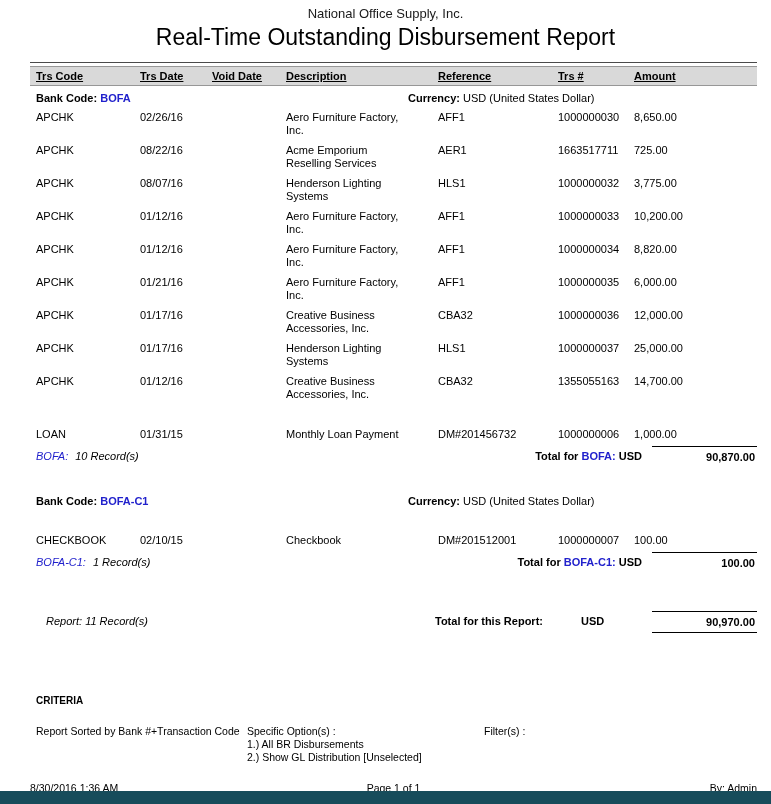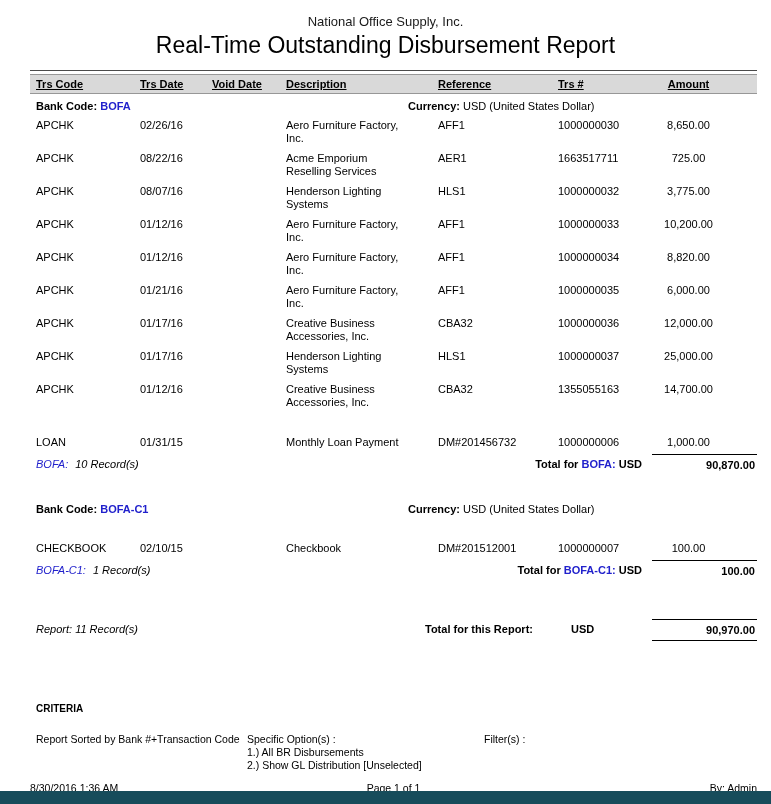--- a/index.html
+++ b/index.html
@@ -5,62 +5,62 @@
   * { box-sizing: border-box; }
   body { margin: 0; background: #e8e8e8; }
   .screen {
     position: relative;
     width: 771px; height: 804px;
     background: #ffffff;
     font-family: "Liberation Sans", sans-serif;
     color: #000;
     overflow: hidden;
   }
-  .company { text-align: center; font-size: 13px; color: #1a1a1a; padding-top: 14px; }
+  .company { text-align: center; font-size: 13px; color: #1a1a1a; padding-top: 6px; }
   .title   { text-align: center; font-size: 23px; color: #000000; margin-top: 3px; }
 
   .top-rule { margin: 11px 14px 0 30px; border-top: 1px solid #4a4a4a; }
 
   .grid {
     display: grid;
     grid-template-columns: 110px 72px 74px 152px 120px 76px 123px;
     margin: 0 14px 0 30px;
     font-size: 11px;
   }
   .head-band {
     background: #D9D9D9;
     border-top: 1px solid #979797;
     border-bottom: 1px solid #979797;
     margin-top: 3px;
     padding: 2px 0 3px;
   }
   .hcell { font-weight: bold; text-decoration: underline; padding-top: 1px; }
   .c1 { padding-left: 6px; }
-  .amt { text-align: center; padding-right: 14px; }
+  .amt { text-align: left; padding-right: 14px; }
 
   .bank-row { position: relative; margin: 0 14px 0 30px; padding: 6px 0 4px 6px; font-size: 11px; }
   .currency-wrap { position: absolute; left: 378px; top: 6px; }
   .bold { font-weight: bold; }
   .blue { color: #2121CC; }
 
   .row { min-height: 33px; align-content: start; }
   .rows .row:last-child { min-height: 20px; margin-top: 20px; }
   .row > div { padding-top: 3px; line-height: 13px; }
   .desc-inner { display: inline-block; max-width: 126px; }
 
   .group-footer { display: flex; margin: 1px 14px 0 30px; padding-left: 6px; font-size: 11px; align-items: flex-start; }
   .gf-left { font-style: italic; padding-top: 4px; }
   .gf-records { margin-left: 7px; }
   .gf-right { margin-left: auto; display: flex; }
   .gf-label { font-weight: bold; padding-top: 4px; margin-right: 10px; }
   .gf-amt { width: 105px; text-align: right; font-weight: bold; border-top: 1px solid #000; padding: 4px 2px 2px 0; }
 
   .group-2 { margin-top: 24px; }
 
-  .report-total { display: flex; margin: 40px 14px 0 30px; font-size: 11px; }
+  .report-total { display: flex; margin: 40px 14px 0 40px; font-size: 11px; }
   .rt-records { width: 395px; font-style: italic; padding: 4px 0 0 6px; }
   .rt-label { font-weight: bold; padding-top: 4px; }
   .rt-cur { font-weight: bold; margin-left: 38px; padding-top: 4px; }
   .rt-amt { margin-left: auto; width: 105px; border-top: 1px solid #000; border-bottom: 1px solid #000;
             font-weight: bold; text-align: right; padding: 4px 2px 4px 0; }
 
   .criteria { margin: 62px 14px 0 30px; }
   .criteria-heading { font-weight: bold; font-size: 10px; padding-left: 6px; }
   .criteria-detail { display: flex; margin-top: 19px; font-size: 10.5px; line-height: 13px; }
   .crit-col1 { width: 217px; padding-left: 6px; }

